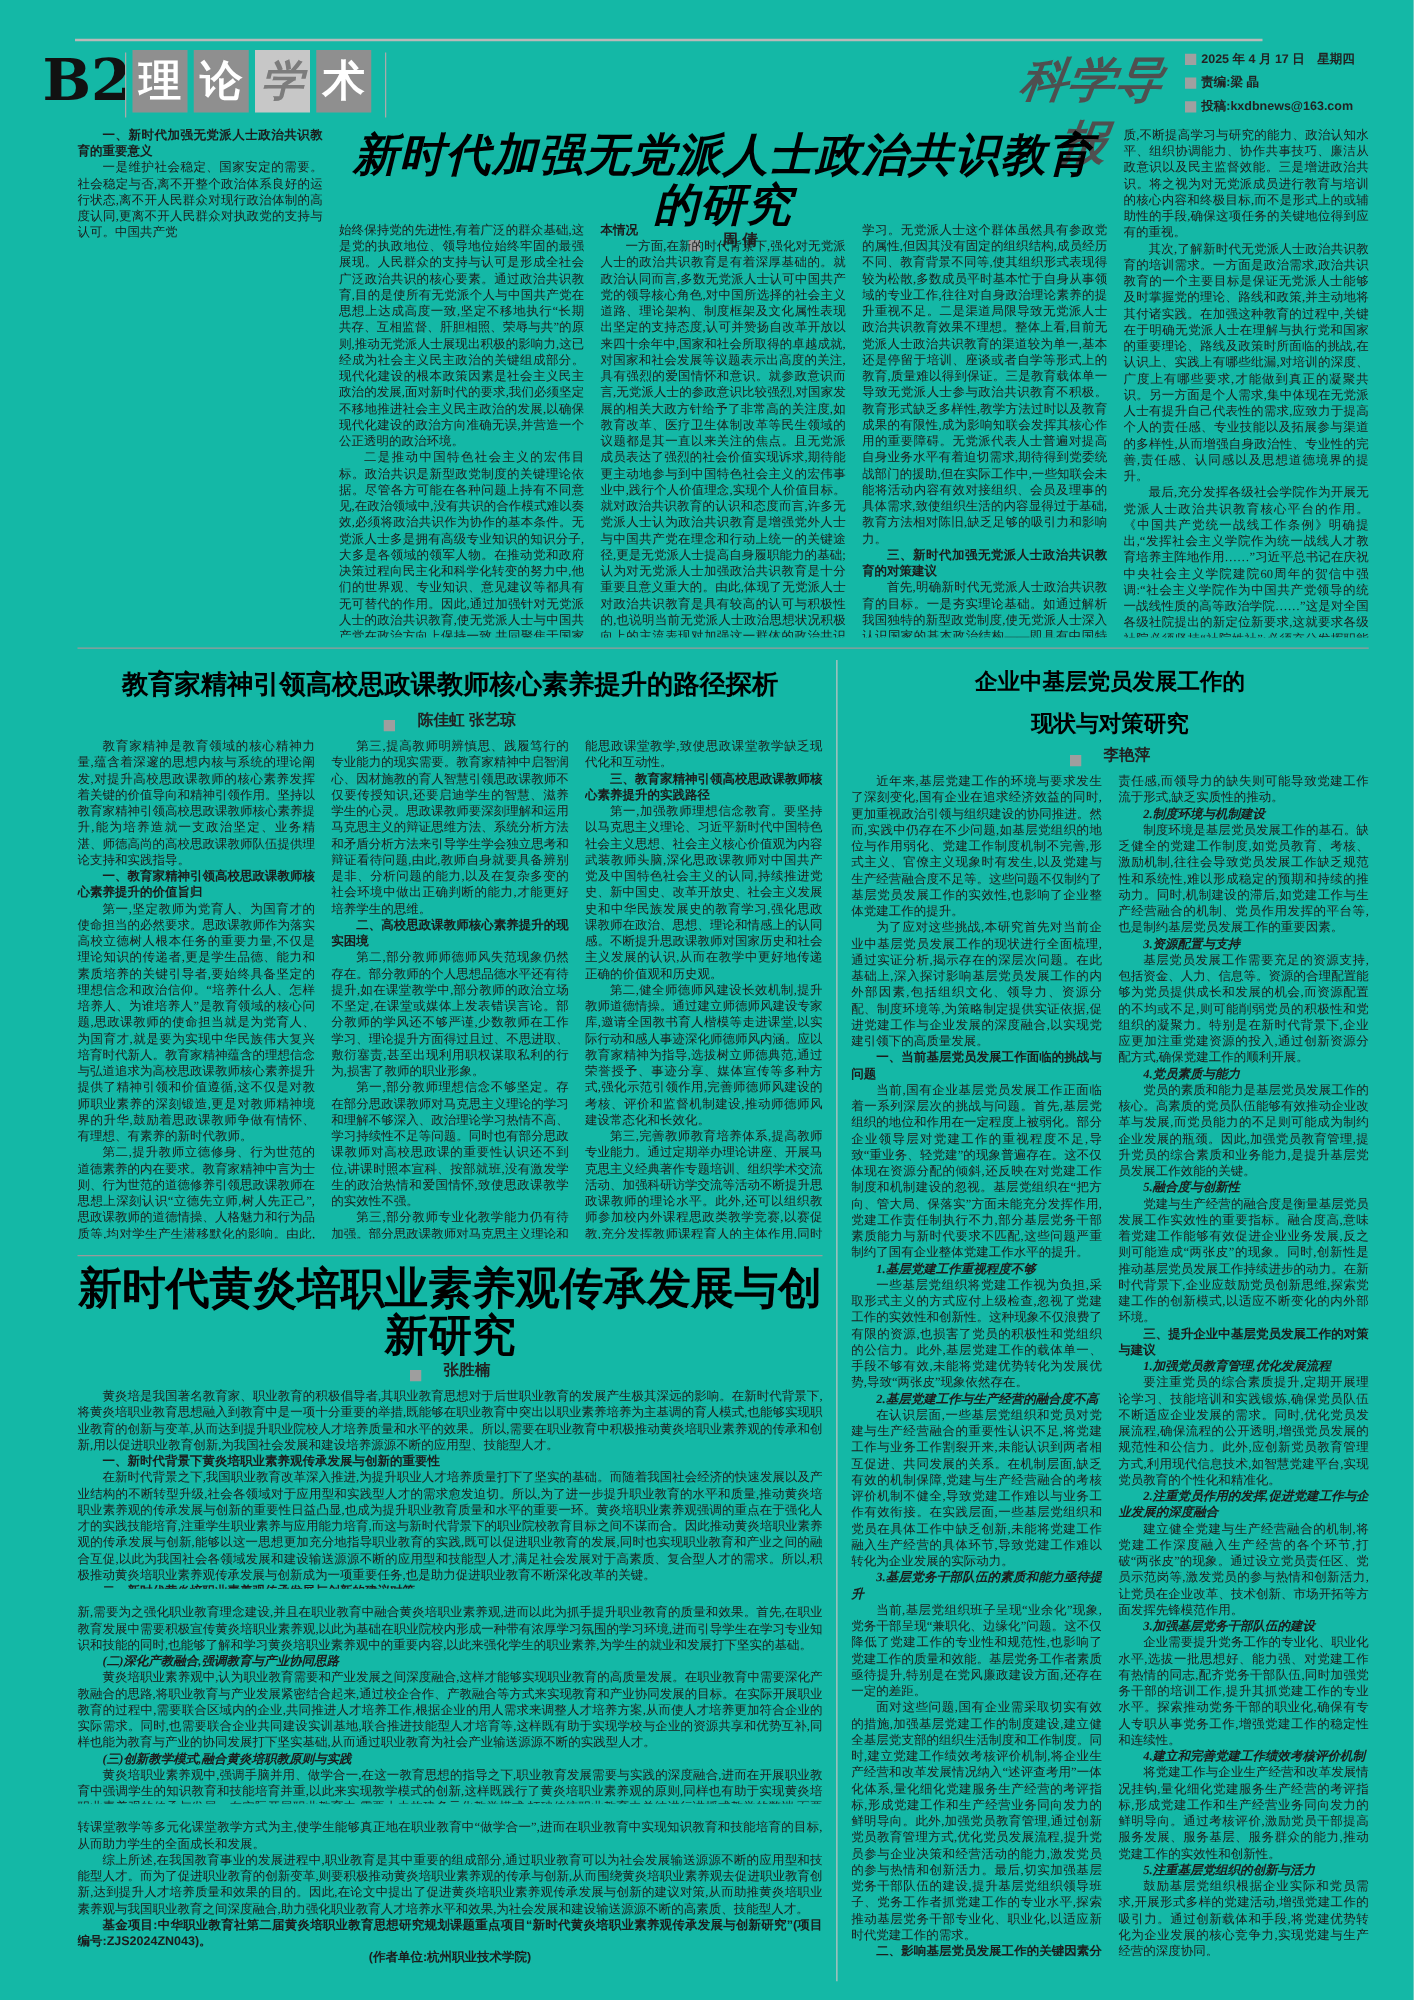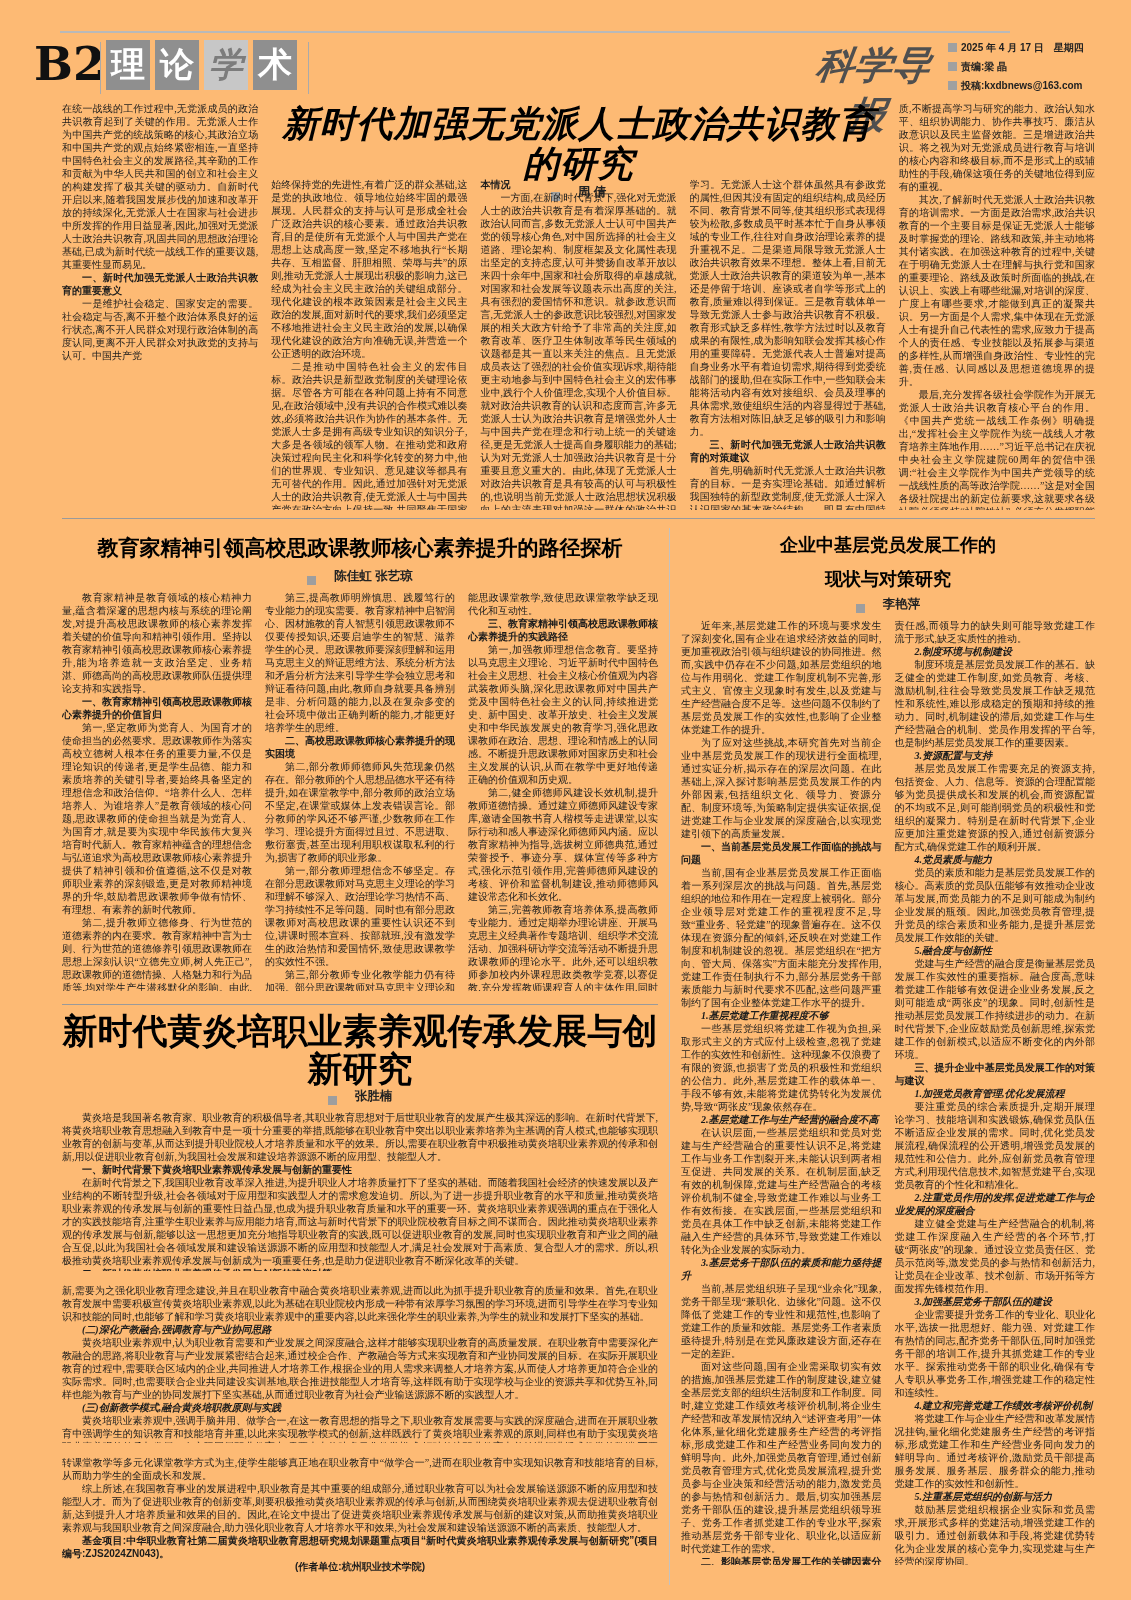--- a/index.html
+++ b/index.html
@@ -1,16 +1,16 @@
 <!DOCTYPE html>
 <html><head>
 <meta charset="utf-8">
 <style>
   html,body{margin:0;padding:0;background:#e8e8e8;}
-  #page{position:relative;width:1131px;height:1600px;background:#fdba74;margin:0 auto;
+  #page{position:relative;width:1131px;height:1600px;background:#14b8a6;margin:0 auto;
         font-family:"Liberation Serif","DejaVu Serif",serif;color:#1c1c1c;overflow:hidden;}
   .abs{position:absolute;}
   
   #top-rule{left:60px;top:31px;width:950px;height:2px;background:#b9b9b9;}
   #page-no{left:34px;top:38px;font-family:"DejaVu Serif",serif;font-weight:bold;font-size:46px;line-height:52px;color:#111;}
   .vhair{width:1px;top:42px;height:52px;background:#aaa;}
   #logo-boxes{left:106px;top:40px;display:flex;gap:5px;}
   .logo-box{width:44px;height:50px;background:#8f8f8f;color:#fff;font-family:"Liberation Sans",sans-serif;
             font-weight:bold;font-size:34px;display:flex;align-items:center;justify-content:center;}
   .logo-box.light{background:#c7c7c7;color:#7c7c7c;font-style:italic;font-family:"Liberation Serif",serif;}
@@ -90,21 +90,20 @@
       </div>
     <div class="mast-row">
         <span class="sq"></span>
         <span>投稿:kxdbnews@163.com</span>
       </div>
   </div>
 
   <div class="abs" id="art-top">
     <div id="top-grid">
       <div class="col tcL">
-          <p class="b-pc">在统一战线的工作过程中,无党派成员的政治共识教育起到了关键的作用。无党派人士作为中国共产党的统战策略的核心,其政治立场和中国共产党的观点始终紧密相连,一直坚持中国特色社会主义的发展路径,其辛勤的工作和贡献为中华人民共和国的创立和社会主义的构建发挥了极其关键的驱动力。自新时代开启以来,随着我国发展步伐的加速和改革开放的持续深化,无党派人士在国家与社会进步中所发挥的作用日益显著,因此,加强对无党派人士政治共识教育,巩固共同的思想政治理论基础,已成为新时代统一战线工作的重要议题,其重要性显而易见。</p>
           <p class="b-h">一、新时代加强无党派人士政治共识教育的重要意义</p>
           <p class="b-p">一是维护社会稳定、国家安定的需要。社会稳定与否,离不开整个政治体系良好的运行状态,离不开人民群众对现行政治体制的高度认同,更离不开人民群众对执政党的支持与认可。中国共产党</p>
         </div>
       <div id="top-head">
         <div class="headline">新时代加强无党派人士政治共识教育的研究</div>
         <div class="byline">
             <span class="by-sq"></span>
             <span>周 倩</span>
           </div>
       </div>

